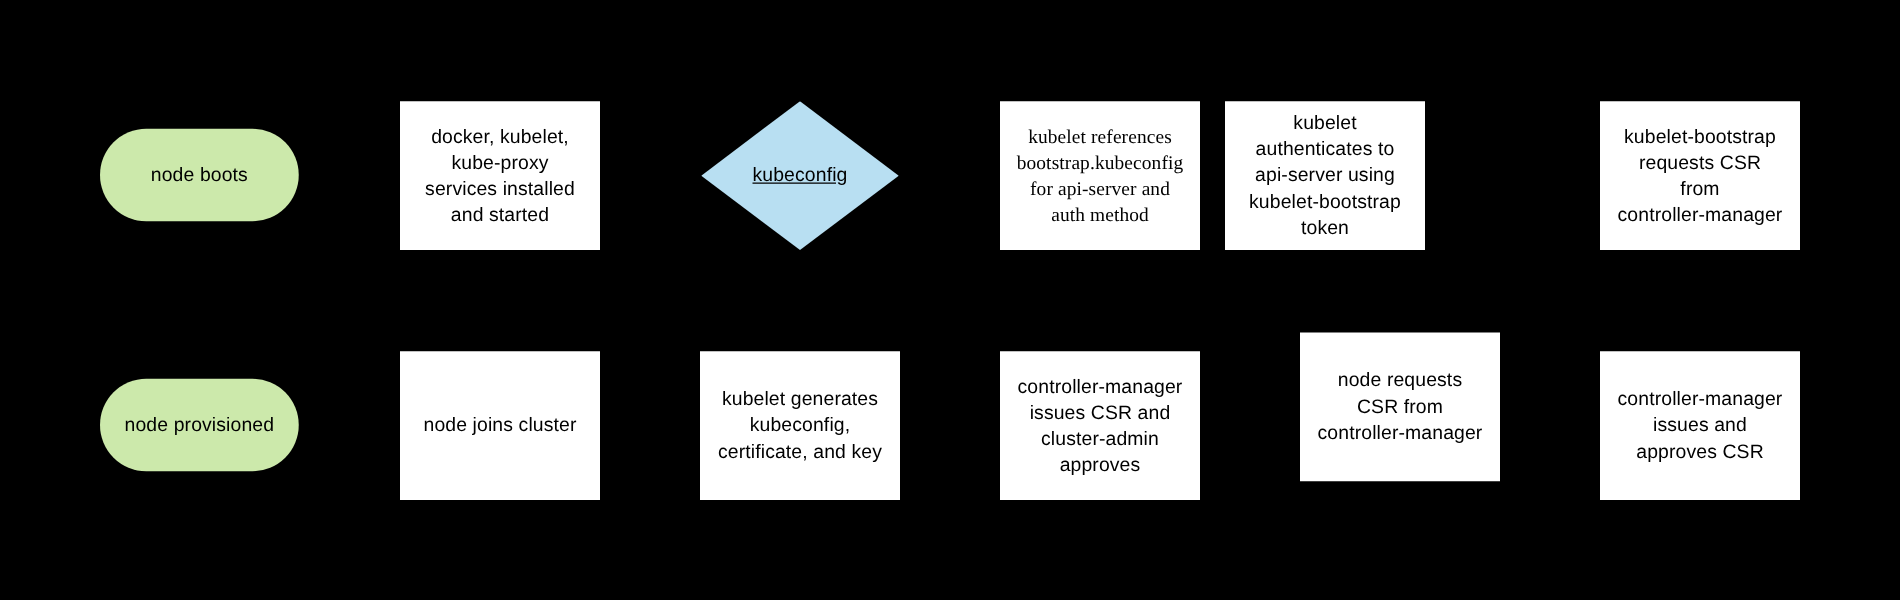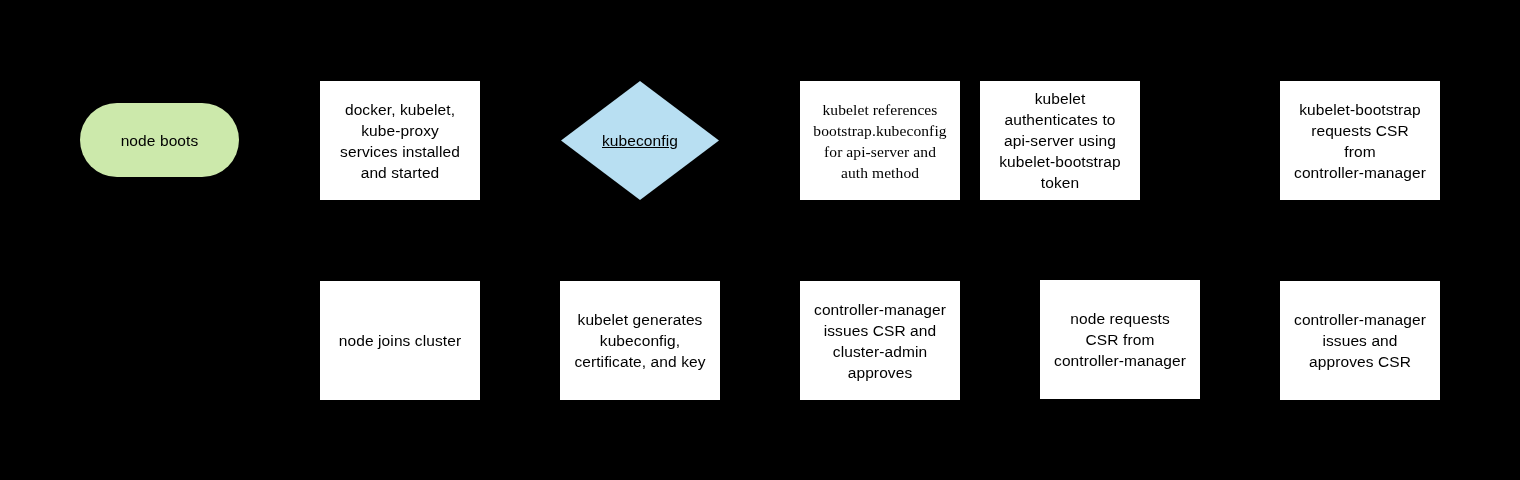--- a/index.html
+++ b/index.html
@@ -119,39 +119,42 @@
 token</span>
   </div>
 
   <div class="node shape-process" style="left:1280px; top:81px; width:160px; height:119px;">
     <span class="label">kubelet-bootstrap
 requests CSR
 from
 controller-manager</span>
   </div>
 
+  <div class="node shape-terminator" style="left:80px; top:303px; width:159px; height:74px;">
+    <span class="label">node provisioned</span>
+  </div>
 
   <div class="node shape-process" style="left:320px; top:281px; width:160px; height:119px;text-align:center;">
     <span class="label">node joins cluster</span>
   </div>
 
   <div class="node shape-process" style="left:560px; top:281px; width:160px; height:119px;justify-content:center;">
     <span class="label">kubelet generates
 kubeconfig,
 certificate, and key</span>
   </div>
 
   <div class="node shape-process" style="left:800px; top:281px; width:160px; height:119px;">
     <span class="label">controller-manager
 issues CSR and
 cluster-admin
 approves</span>
   </div>
 
-  <div class="node shape-process" style="left:1040px; top:280px; width:160px; height:119px;">
+  <div class="node shape-process" style="left:1040px; top:266px; width:160px; height:119px;">
     <span class="label">node requests
 CSR from
 controller-manager</span>
   </div>
 
   <div class="node shape-process" style="left:1280px; top:281px; width:160px; height:119px;">
     <span class="label">controller-manager
 issues and
 approves CSR</span>
   </div>

